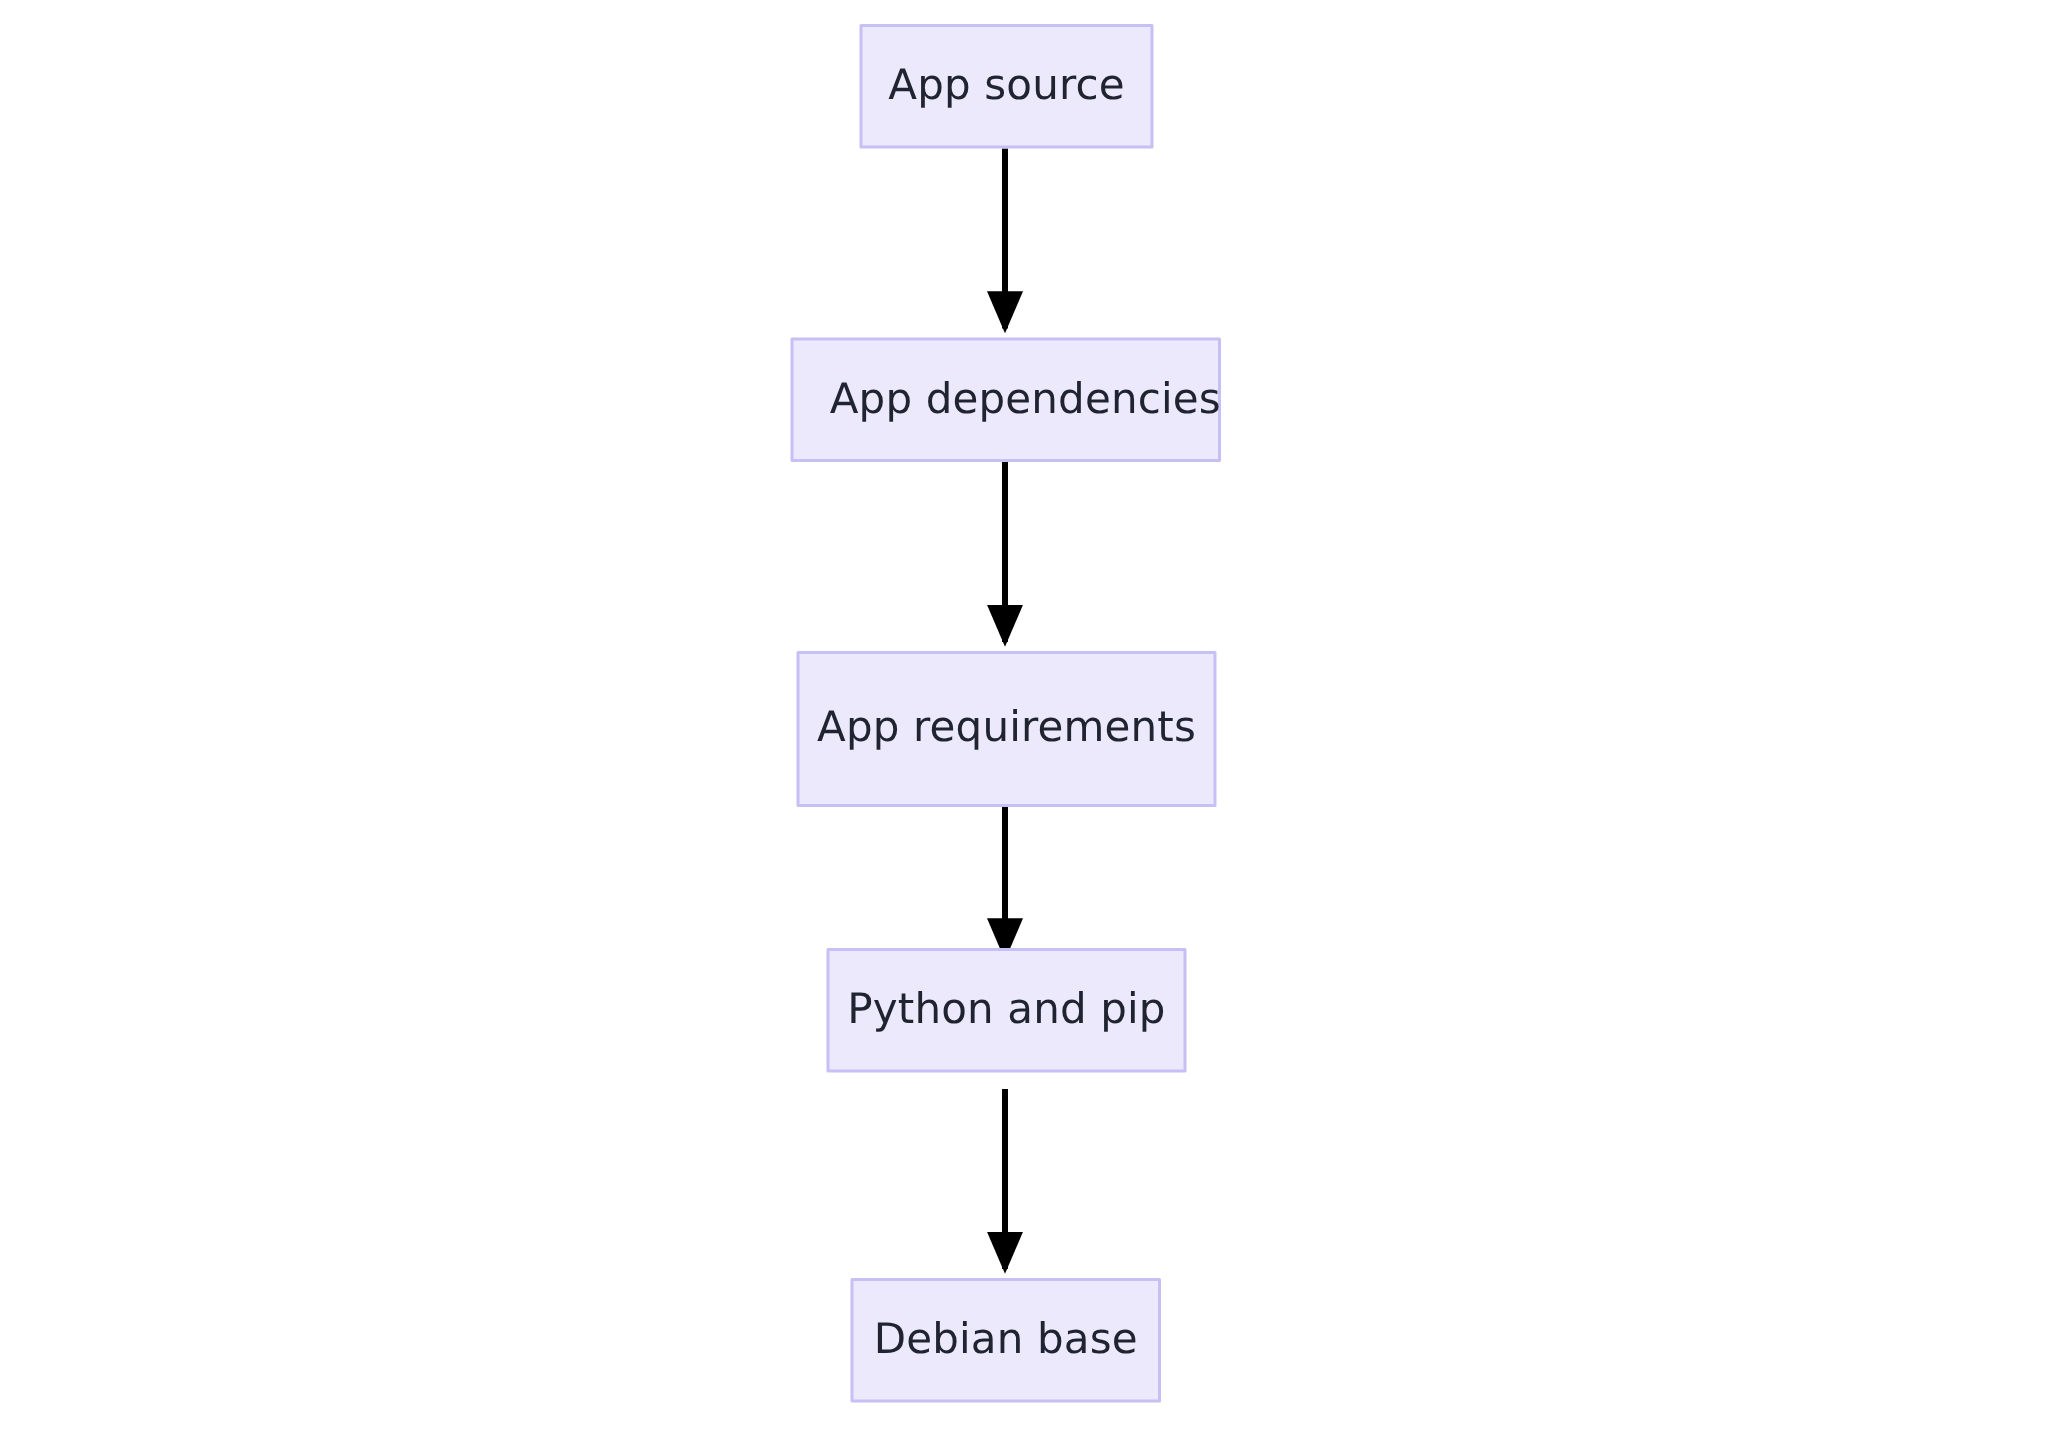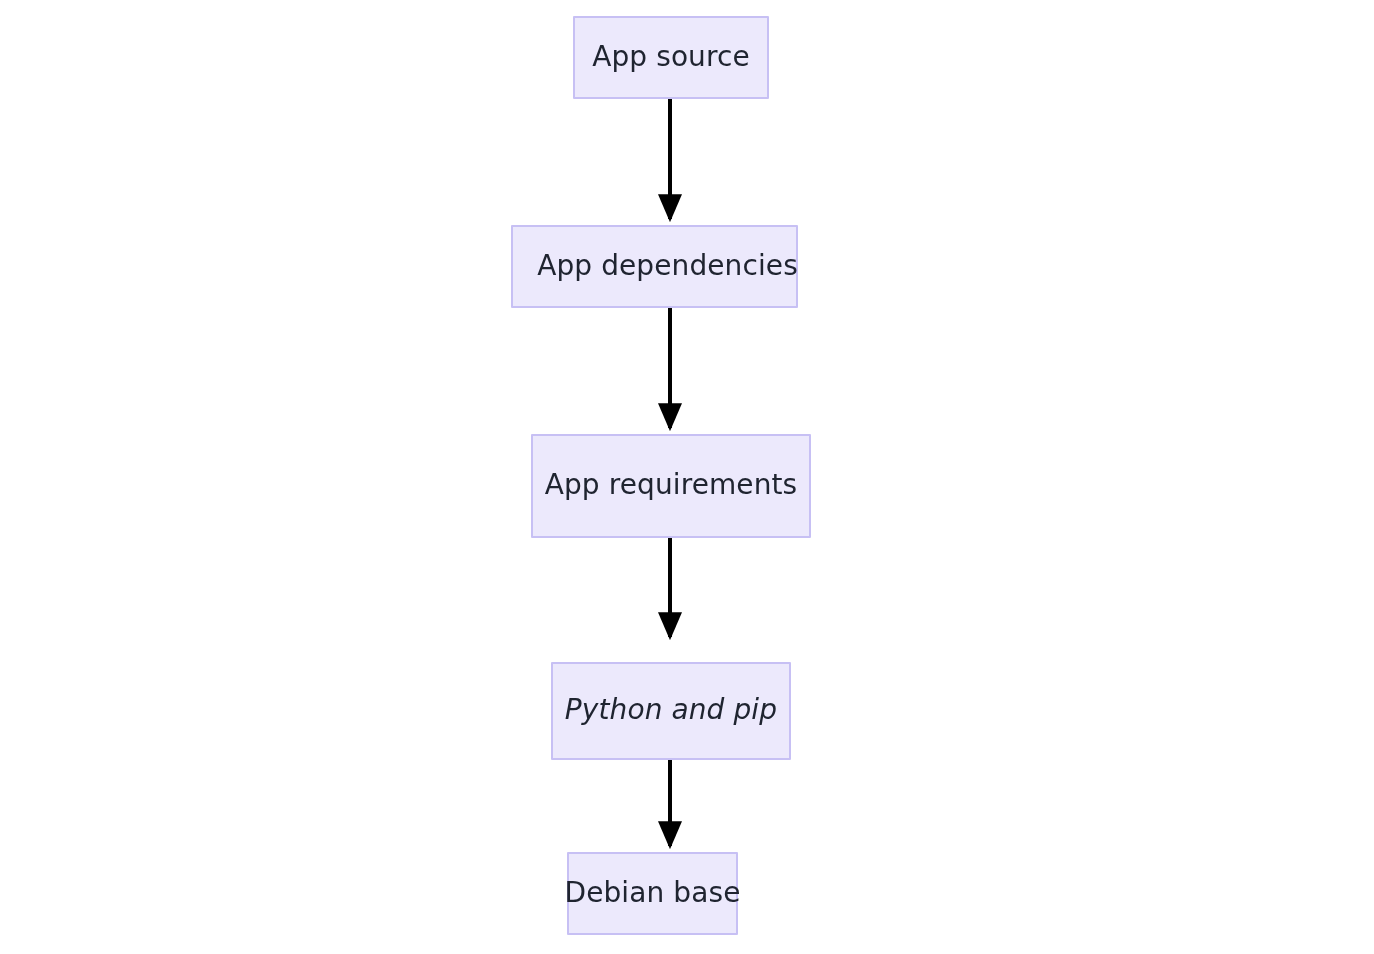--- a/index.html
+++ b/index.html
@@ -68,29 +68,29 @@
 
     <line x1="670" y1="517" x2="670" y2="637" stroke="#000000" stroke-width="4" marker-end="url(#arrowhead)"></line>
 
     <line x1="670" y1="726" x2="670" y2="846" stroke="#000000" stroke-width="4" marker-end="url(#arrowhead)"></line>
   </svg>
 
   <div class="flow-node" style="left:573px; top:16px; width:196px; height:83px;">
     <span class="node-label">App source</span>
   </div>
 
-  <div class="flow-node" style="left:511px; top:225px; width:287px; height:83px;padding-left:26px;">
+  <div class="flow-node" style="left:527px; top:225px; width:287px; height:83px;padding-left:26px;">
     <span class="node-label">App dependencies</span>
   </div>
 
   <div class="flow-node" style="left:531px; top:434px; width:280px; height:104px;">
     <span class="node-label">App requirements</span>
   </div>
 
-  <div class="flow-node" style="left:551px; top:662px; width:240px; height:98px;font-style:italic;">
+  <div class="flow-node" style="left:551px; top:632px; width:240px; height:83px;">
     <span class="node-label">Python and pip</span>
   </div>
 
-  <div class="flow-node" style="left:567px; top:852px; width:171px; height:83px;">
+  <div class="flow-node" style="left:567px; top:852px; width:207px; height:83px;">
     <span class="node-label">Debian base</span>
   </div>
 
 </div>
 
 </body></html>

